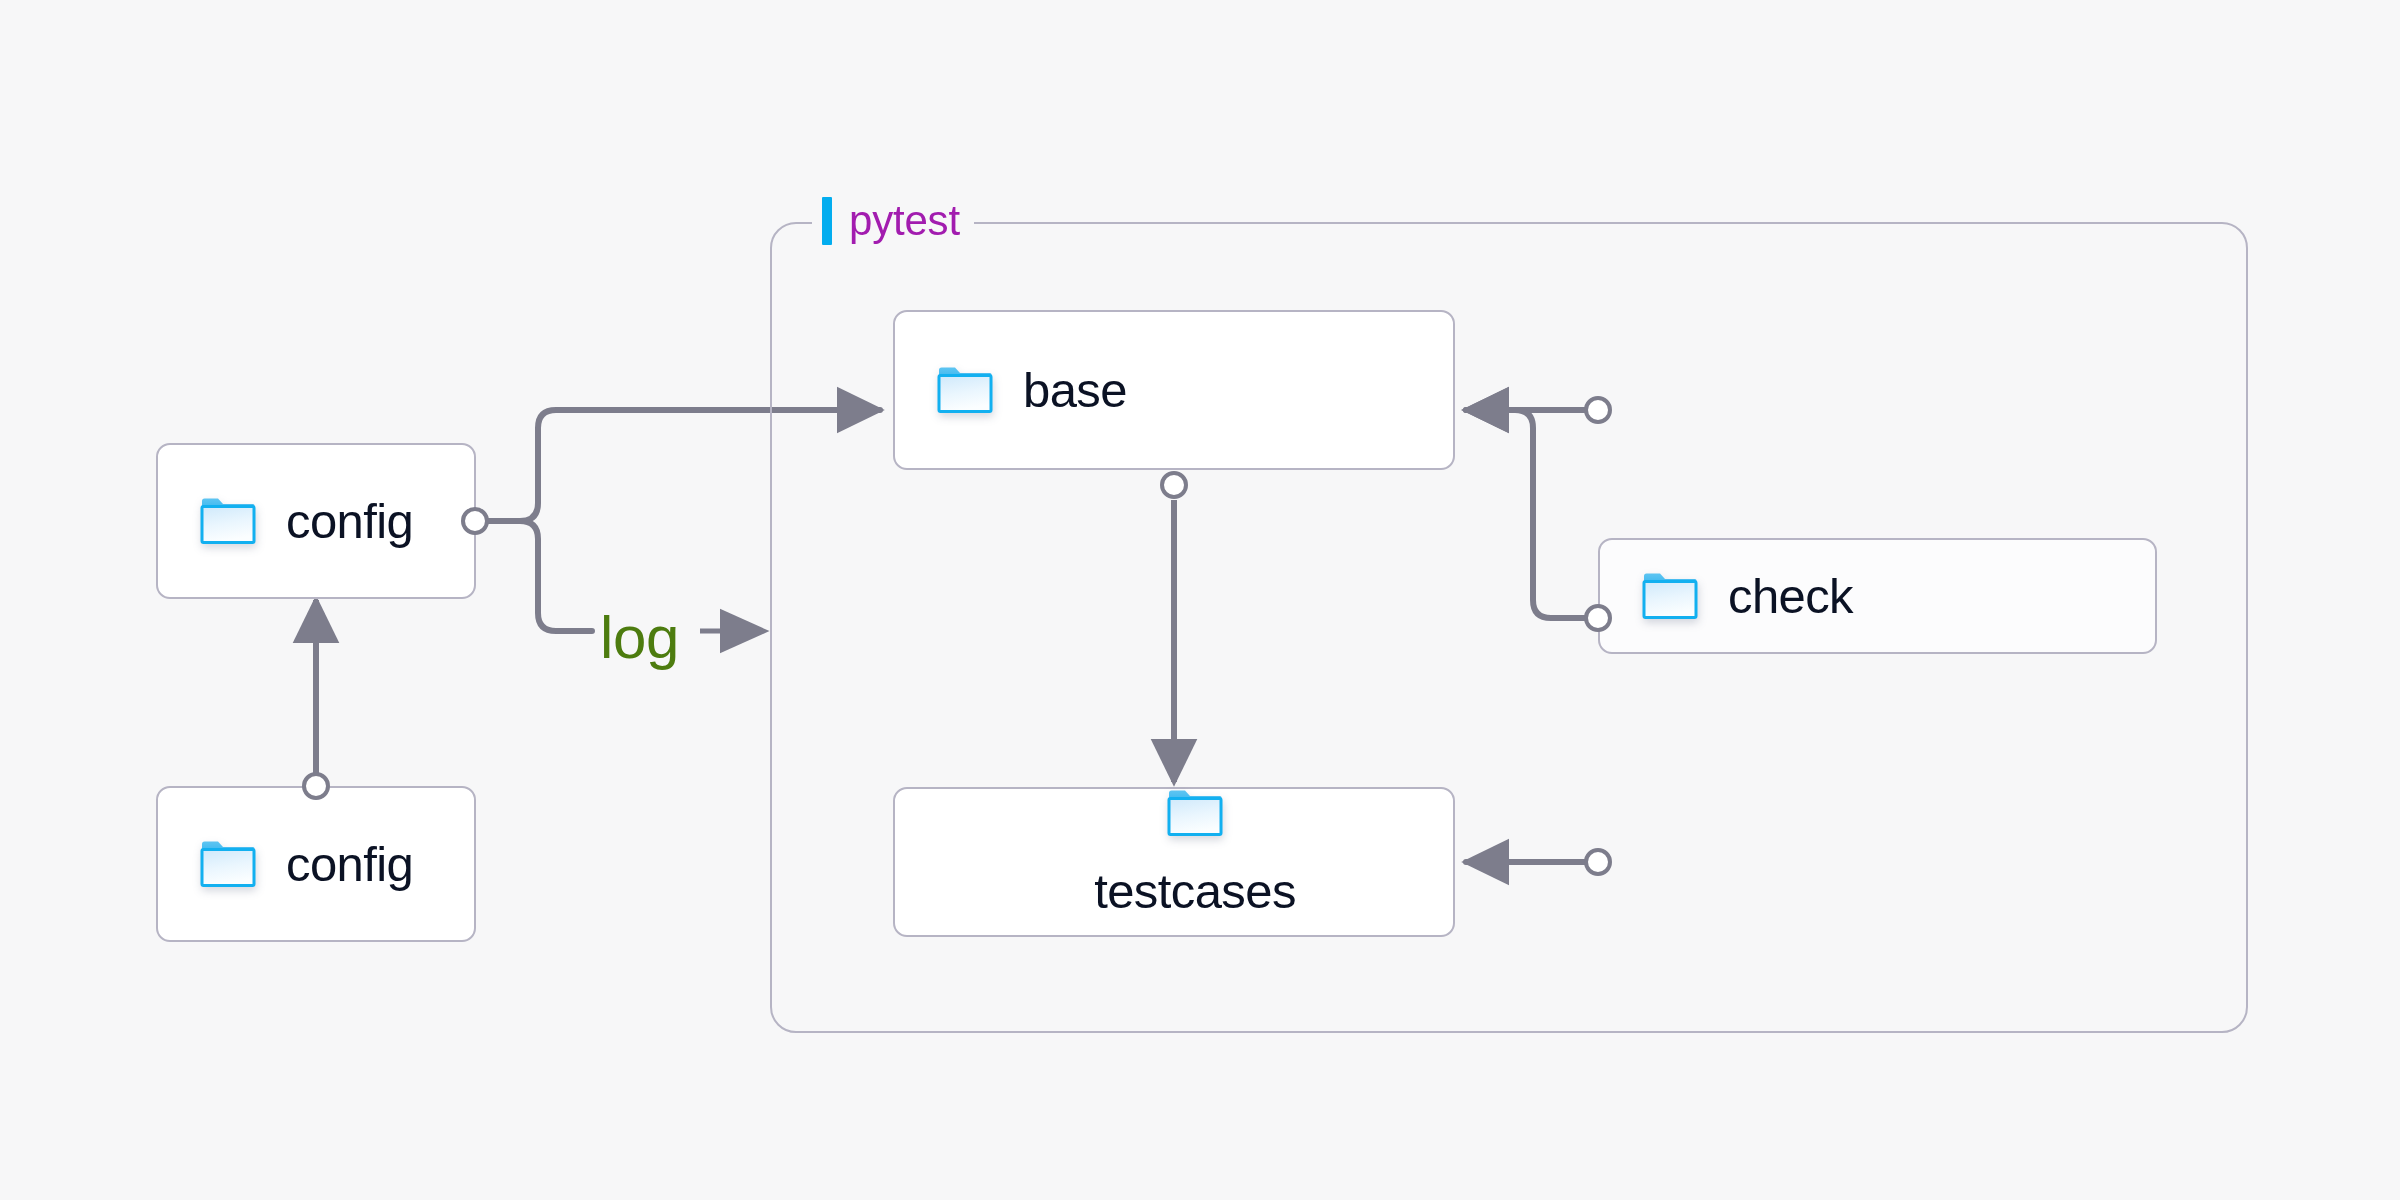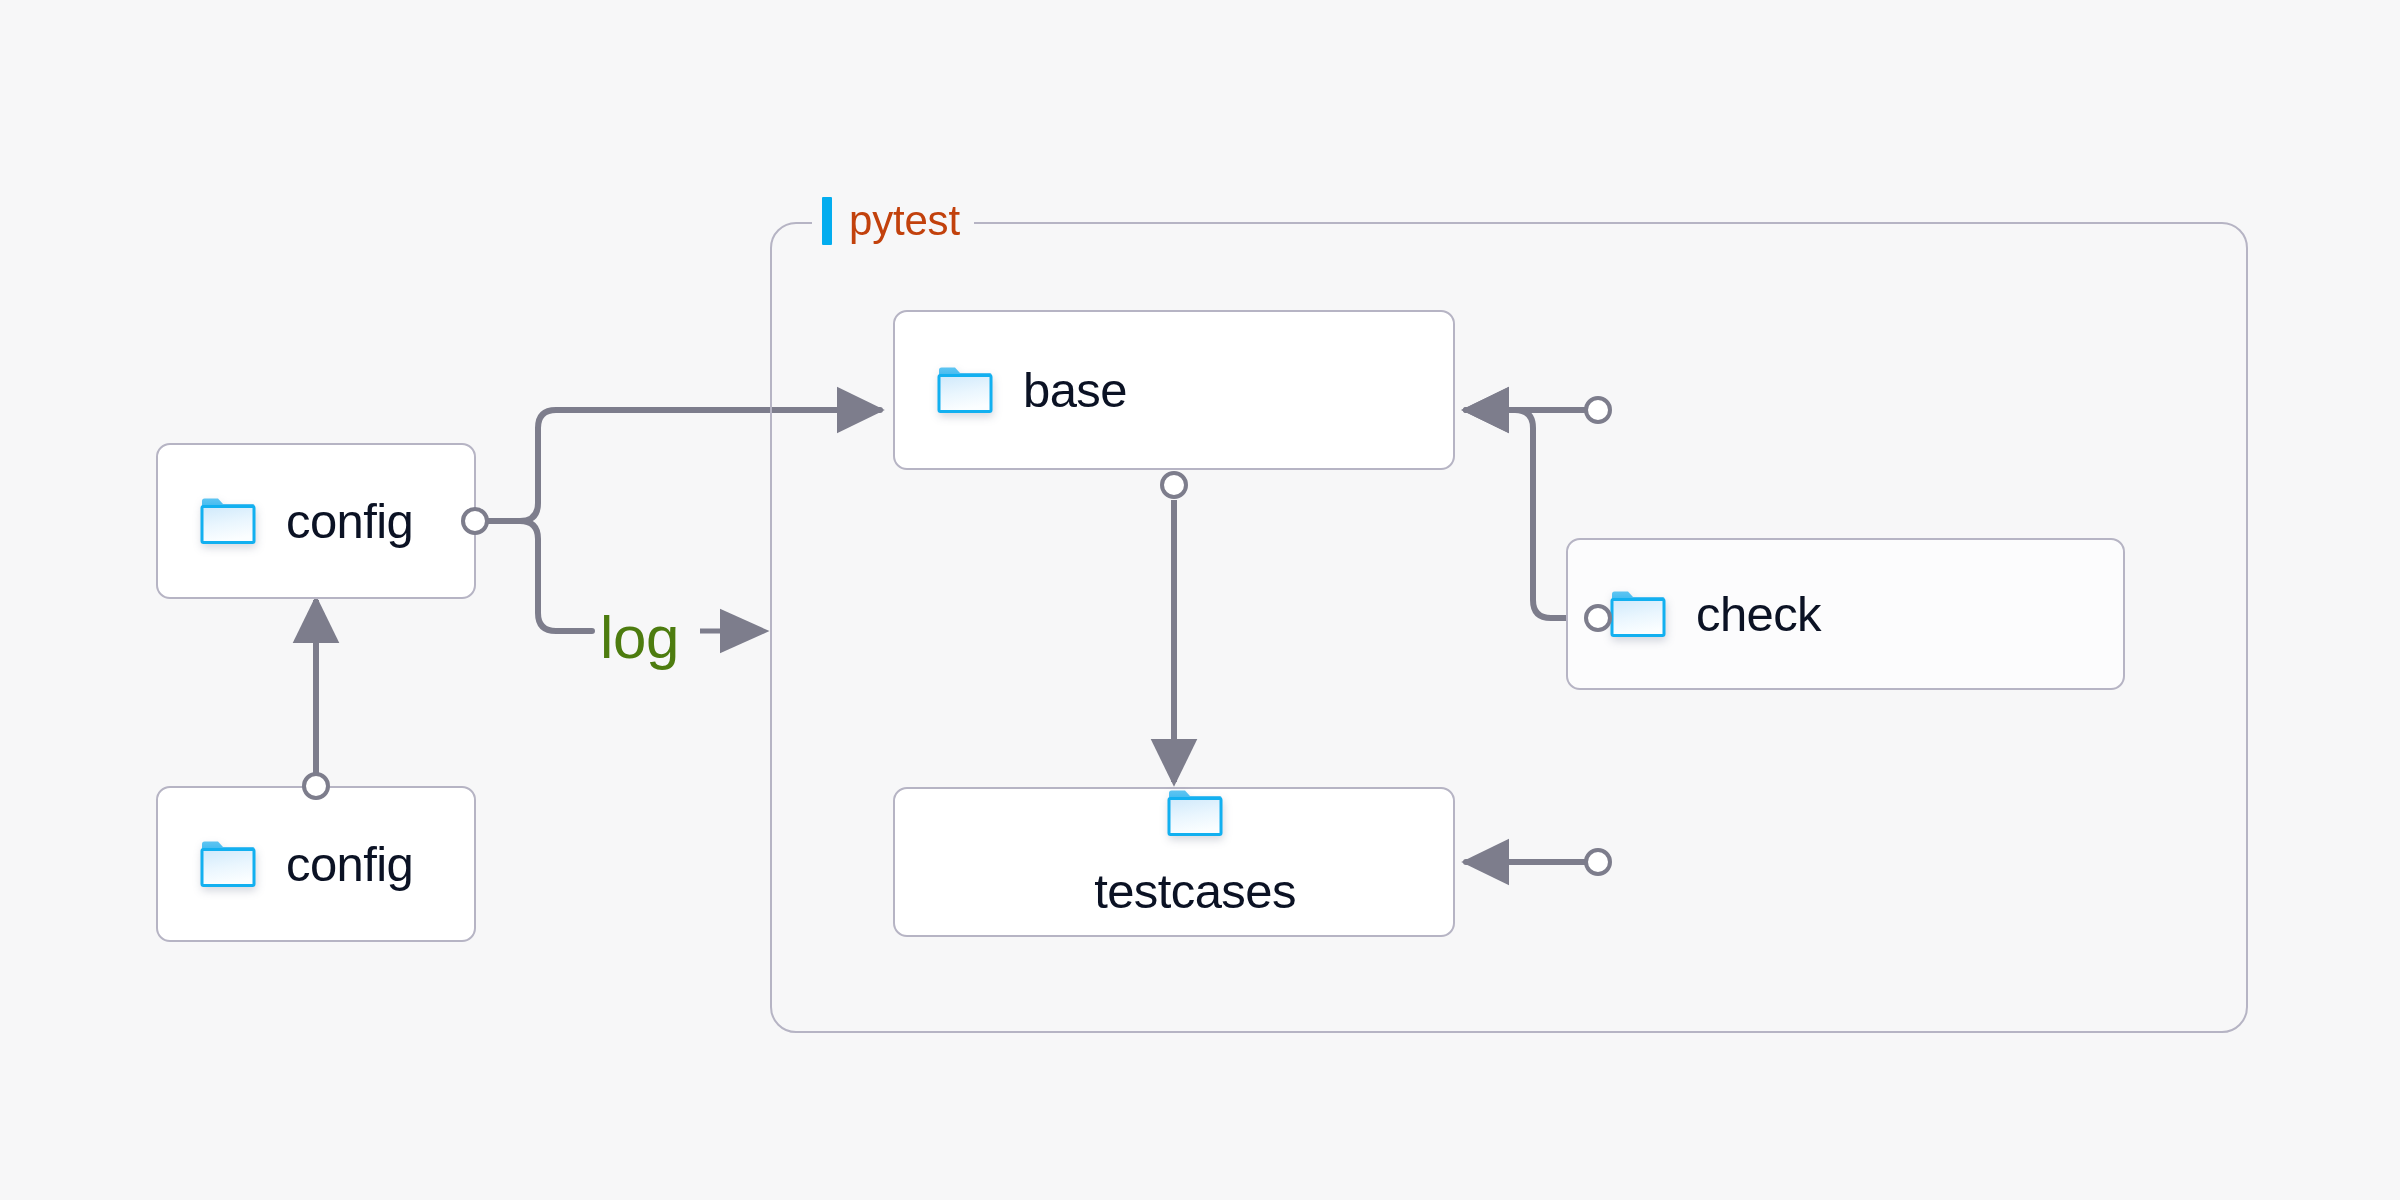--- a/index.html
+++ b/index.html
@@ -46,21 +46,21 @@
   }
   .group-accent-bar {
     width: 10px;
     height: 48px;
     background: #03adef;
     border-radius: 1px;
     flex: 0 0 auto;
   }
   .group-label-text {
     font-size: 42px;
-    color: #c2410c;
+    color: #a21caf;
     letter-spacing: -0.2px;
     white-space: nowrap;
     line-height: 1;
   }
 
   
   .node {
     position: absolute;
     box-sizing: border-box;
     border: 2px solid #b6b4c4;
@@ -211,21 +211,21 @@
       <svg width="56" height="48" viewBox="0 0 56 48">
         <path d="M2,8 L2,4 Q2,1.5 4.5,1.5 L18,1.5 L23,7 L53,7 Q54.5,7 54.5,9 L54.5,14 L2,14 Z" fill="url(#folder-tab-grad)"></path>
         <rect x="2" y="9.5" width="52" height="36" rx="1.5" fill="url(#folder-grad)" stroke="#12b0f0" stroke-width="3"></rect>
       </svg>
     </span>
     <span class="node-label">testcases</span>
   </div>
 
   <span class="port" style="left:1584px; top:396px;"></span>
 
-  <div class="node fill-tint" style="left:1566px; top:538px; width:559px; height:152px;text-align:right;">
+  <div class="node fill-tint" style="left:1598px; top:538px; width:559px; height:116px;text-align:right;">
     <span class="folder-icon">
       <svg width="56" height="48" viewBox="0 0 56 48">
         <path d="M2,8 L2,4 Q2,1.5 4.5,1.5 L18,1.5 L23,7 L53,7 Q54.5,7 54.5,9 L54.5,14 L2,14 Z" fill="url(#folder-tab-grad)"></path>
         <rect x="2" y="9.5" width="52" height="36" rx="1.5" fill="url(#folder-grad)" stroke="#12b0f0" stroke-width="3"></rect>
       </svg>
     </span>
     <span class="node-label">check</span>
   </div>
   <span class="port" style="left:1584px; top:604px;"></span>
 

